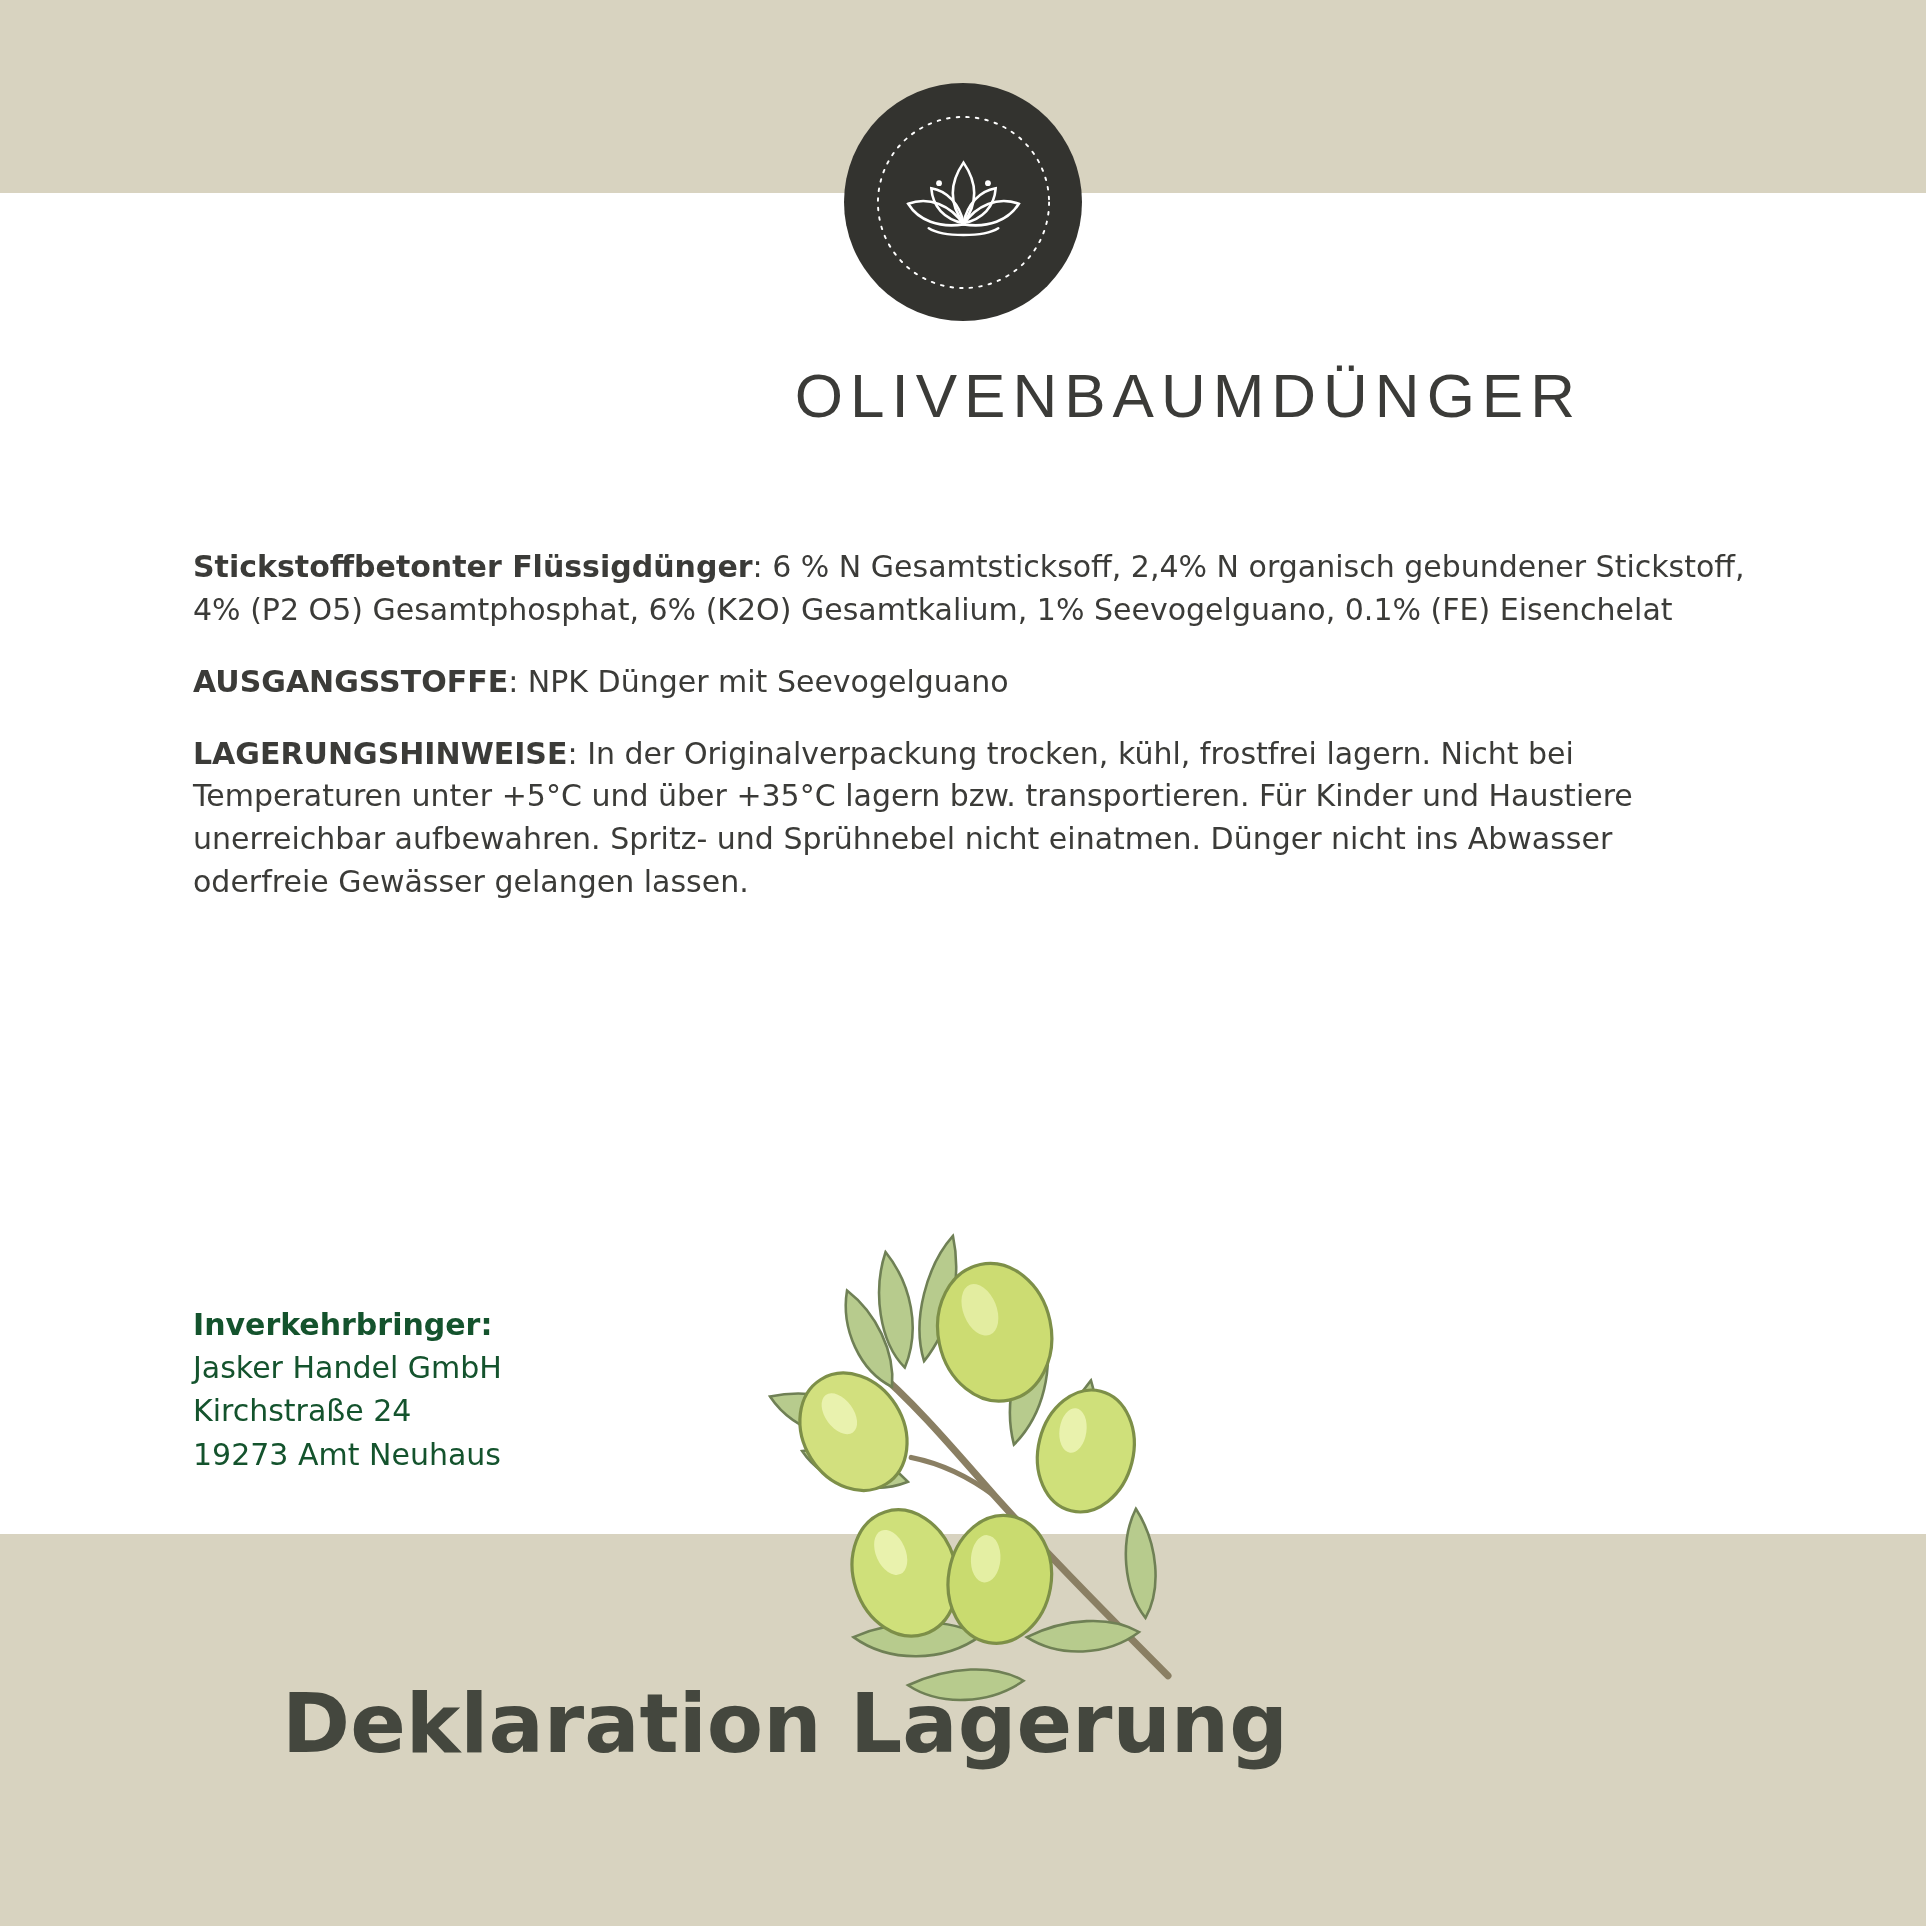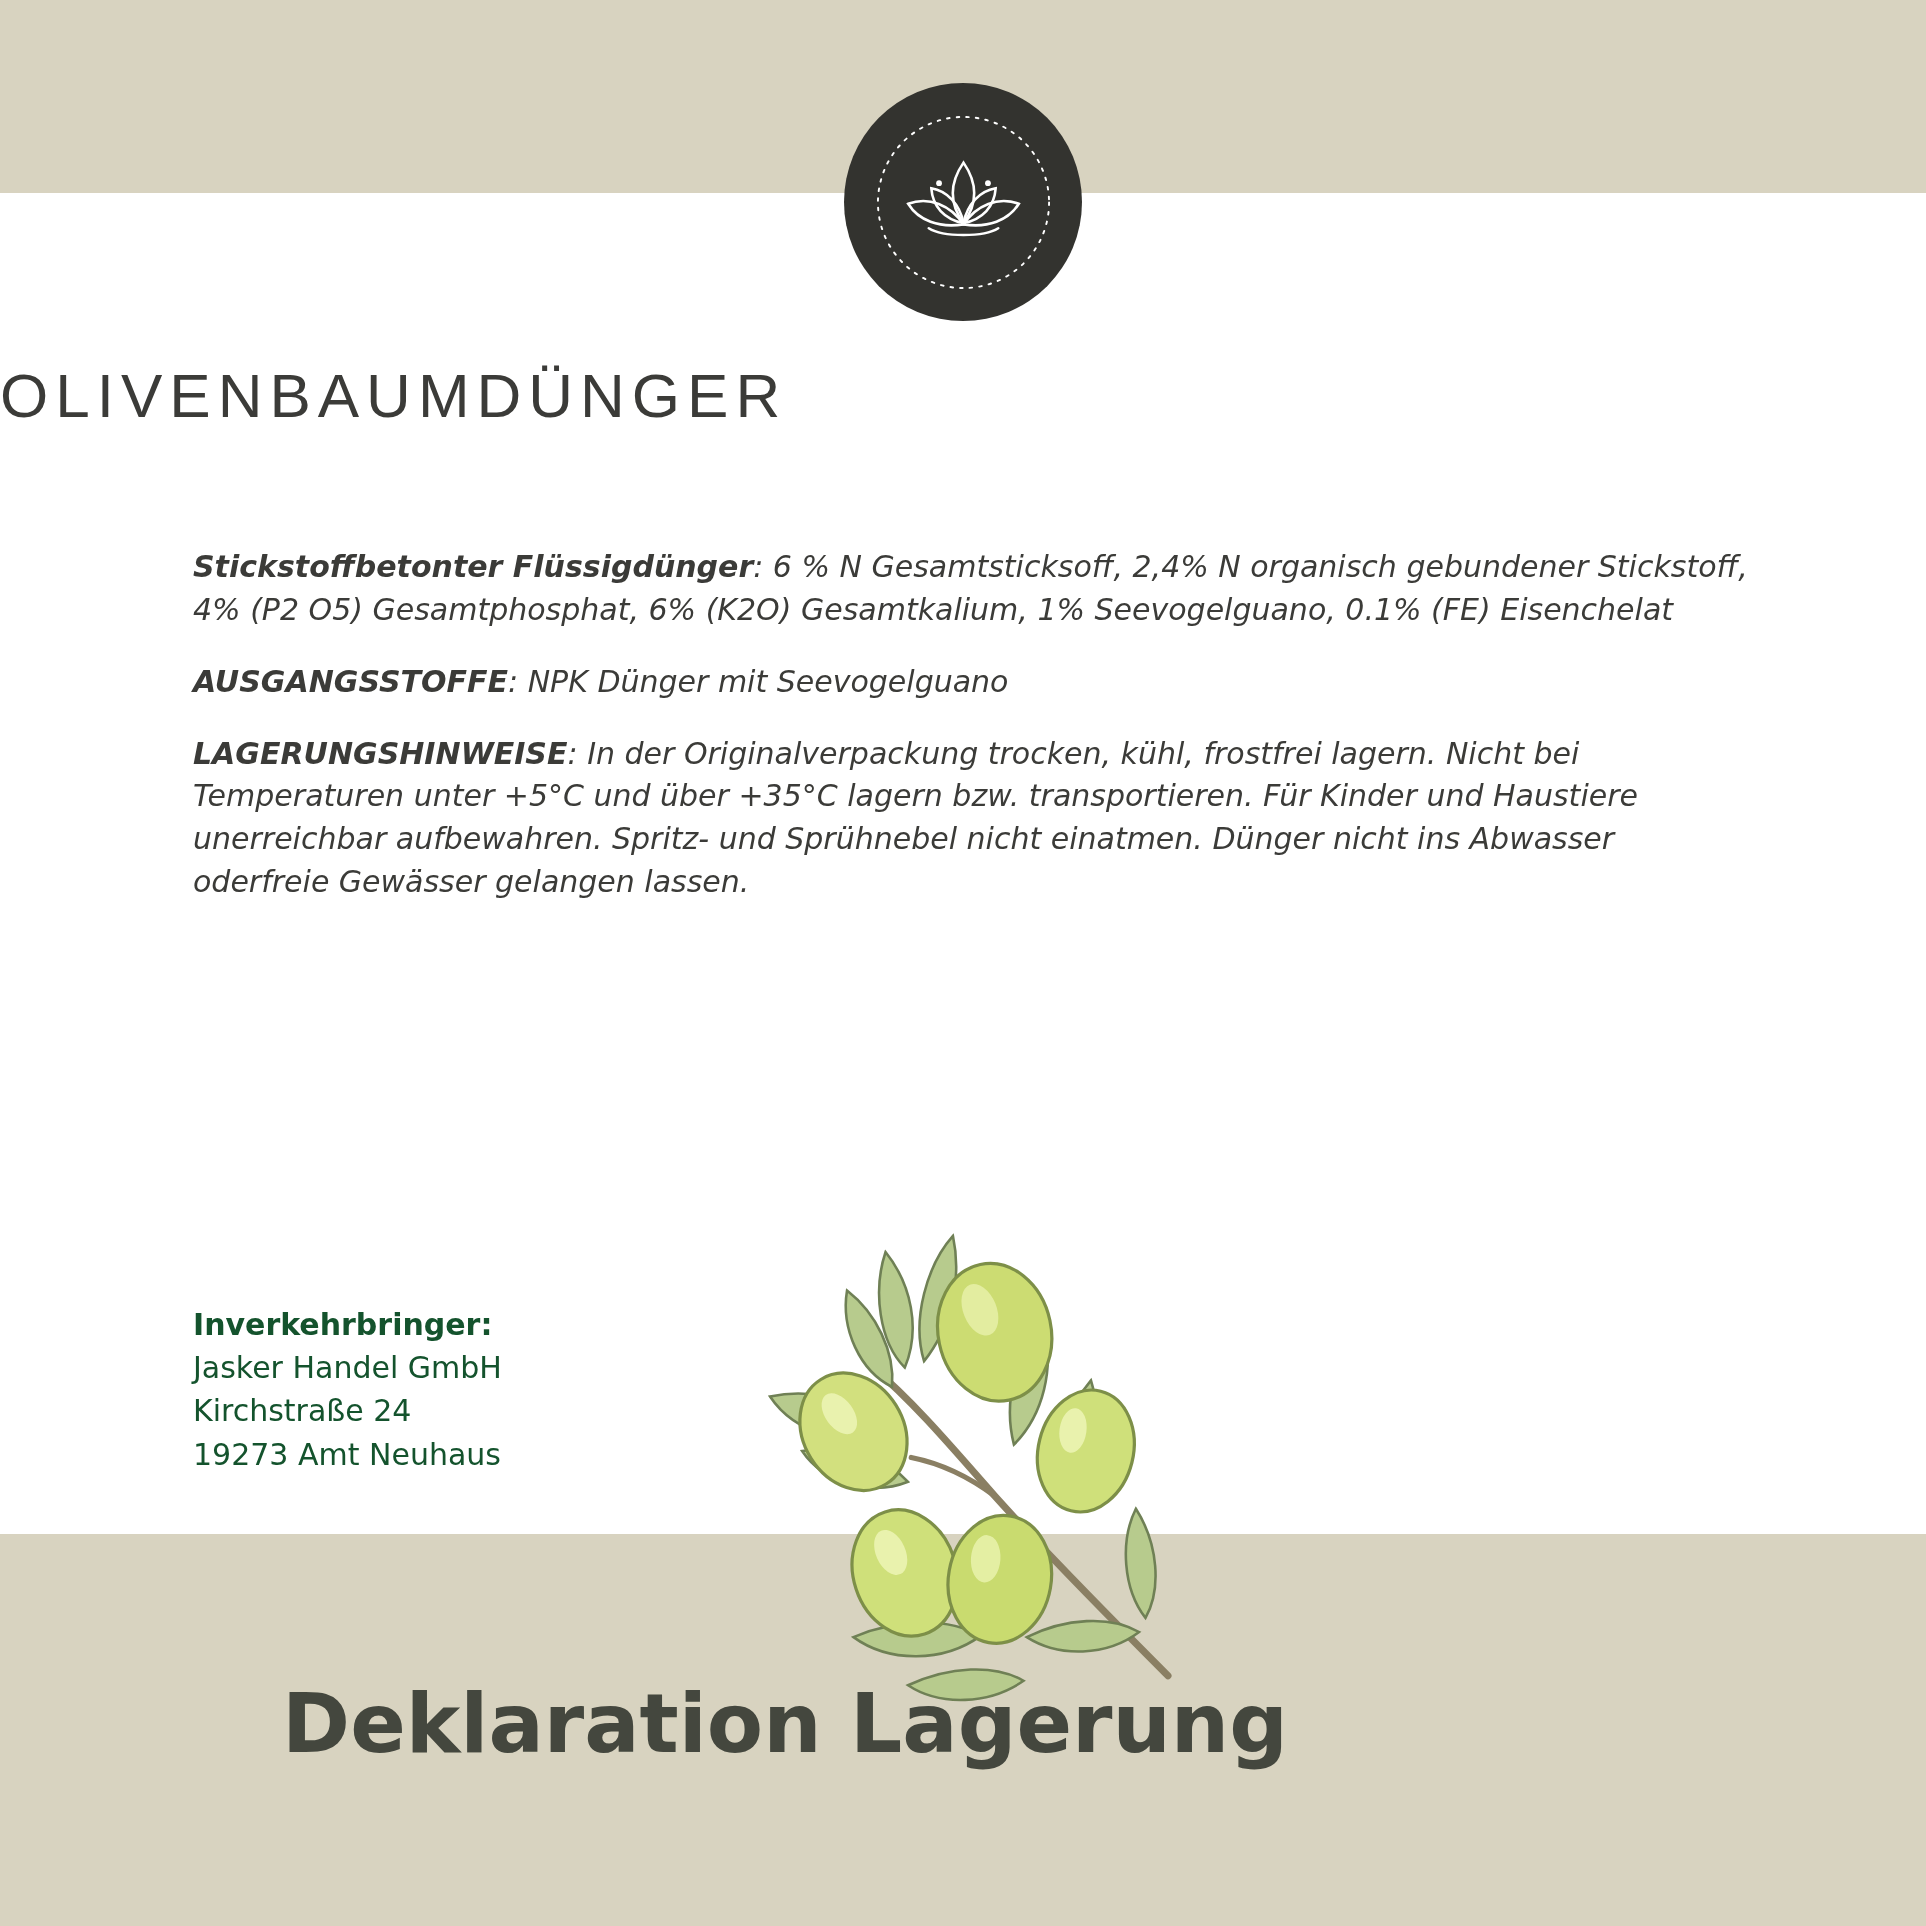--- a/index.html
+++ b/index.html
@@ -49,39 +49,38 @@
     justify-content: center;
   }
   .logo svg { display: block; }
 
   
   .title {
     position: absolute;
     left: 0;
     top: 360px;
     width: 1582px;
-    text-align: left;
+    text-align: right;
     font-size: 62px;
     letter-spacing: 7px;
     color: #3b3b38;
     font-weight: 400;
     font-family: "Liberation Sans", sans-serif;
   }
 
   
   .body-text {
     position: absolute;
     left: 193px;
     top: 546px;
     width: 1560px;
     color: #3b3b38;
     font-size: 30px;
     line-height: 1.42;
     font-family: "DejaVu Sans", sans-serif;
-    font-style: italic;
   }
   .para { margin: 0 0 29.5px 0; }
   .para:last-child { margin-bottom: 12px; }
   .lead { font-weight: bold; }
 
   
   .address {
     position: absolute;
     left: 193px;
     top: 1303px;

